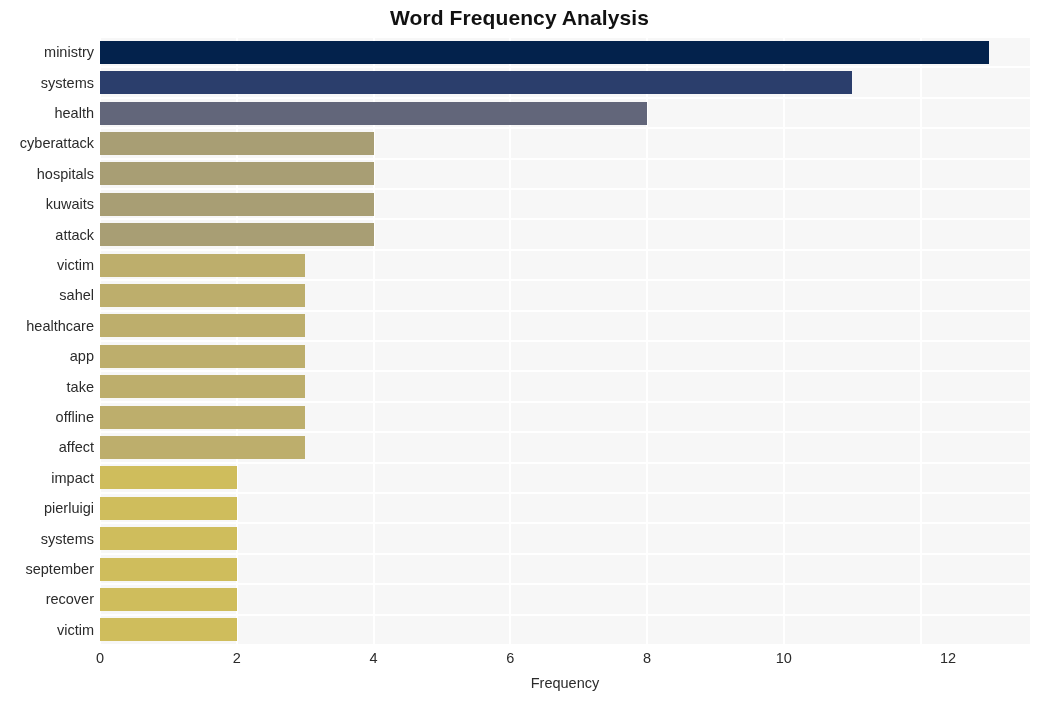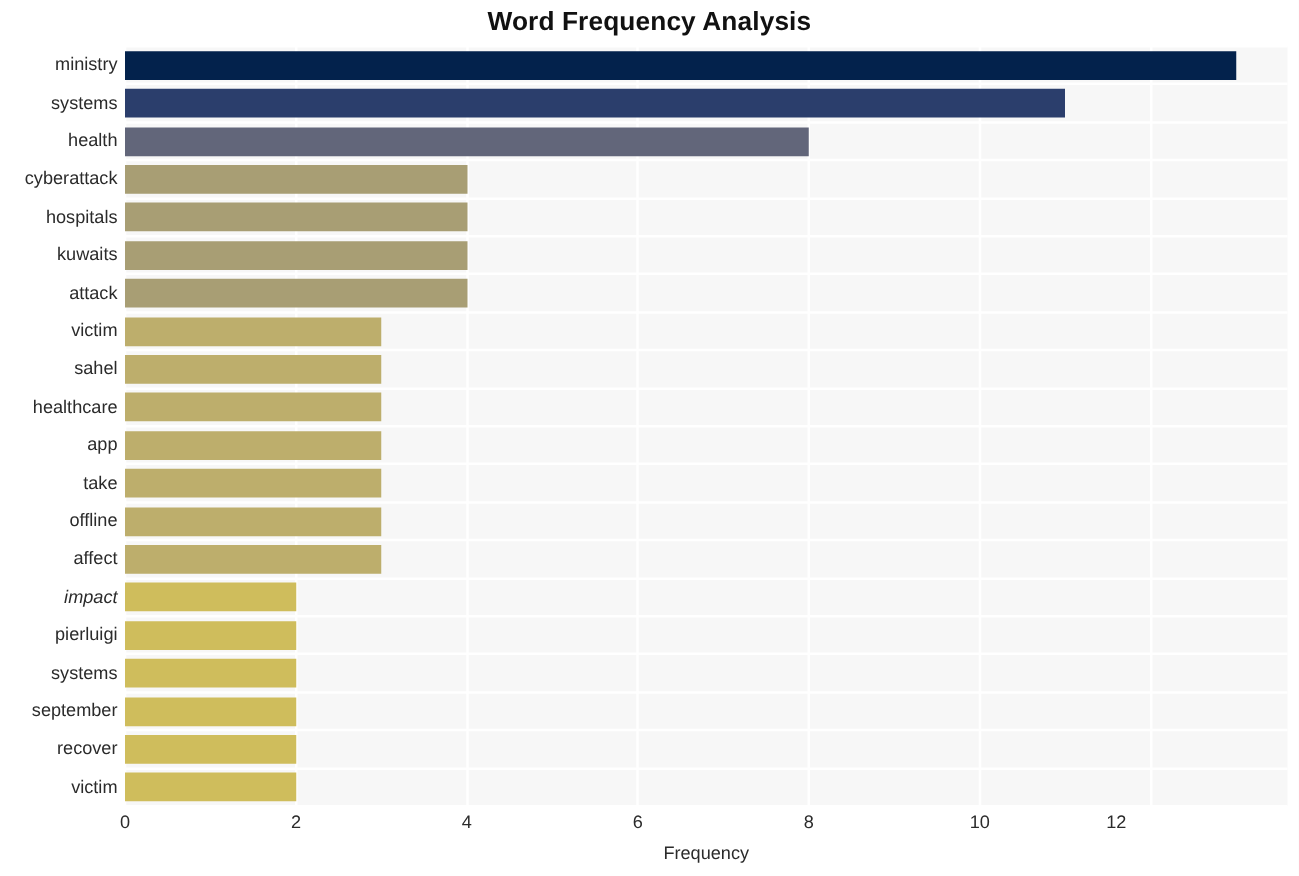--- a/index.html
+++ b/index.html
@@ -194,33 +194,33 @@
       <div class="ytick-label" style="top: 129.8px;">hospitals</div>
       <div class="ytick-label" style="top: 160.2px;">kuwaits</div>
       <div class="ytick-label" style="top: 190.6px;">attack</div>
       <div class="ytick-label" style="top: 221px;">victim</div>
       <div class="ytick-label" style="top: 251.4px;">sahel</div>
       <div class="ytick-label" style="top: 281.8px;">healthcare</div>
       <div class="ytick-label" style="top: 312.2px;">app</div>
       <div class="ytick-label" style="top: 342.6px;">take</div>
       <div class="ytick-label" style="top: 373px;">offline</div>
       <div class="ytick-label" style="top: 403.4px;">affect</div>
-      <div class="ytick-label" style="top: 433.8px; font-style: italic;">impact</div>
+      <div class="ytick-label" style="top: 433.8px;">impact</div>
       <div class="ytick-label" style="top: 464.2px;">pierluigi</div>
       <div class="ytick-label" style="top: 494.6px;">systems</div>
       <div class="ytick-label" style="top: 525px;">september</div>
       <div class="ytick-label" style="top: 555.4px;">recover</div>
       <div class="ytick-label" style="top: 585.8px;">victim</div>
     </div>
 
   <div id="xlabels-layer">
       <div class="xtick-label" style="left: 0px;">0</div>
       <div class="xtick-label" style="left: 136.765px;">2</div>
       <div class="xtick-label" style="left: 273.529px;">4</div>
       <div class="xtick-label" style="left: 410.294px;">6</div>
       <div class="xtick-label" style="left: 547.059px;">8</div>
       <div class="xtick-label" style="left: 683.824px;">10</div>
-      <div class="xtick-label" style="left: 793px;">12</div>
+      <div class="xtick-label" style="left: 848px;">12</div>
     </div>
 
   <div id="xaxis-title">Frequency</div>
 
 </div>
 
 </body></html>

